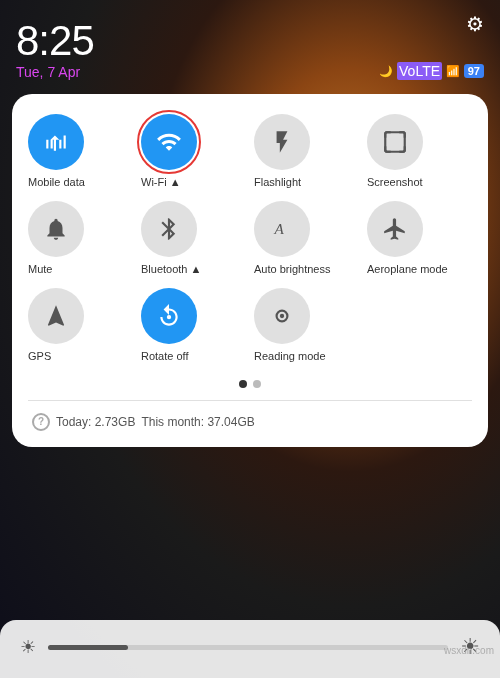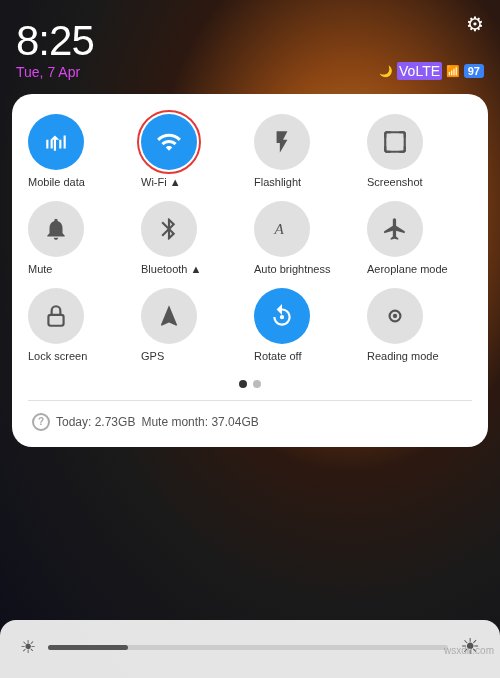--- a/index.html
+++ b/index.html
@@ -343,29 +343,20 @@
 
     <div class="qs-item">
       <div class="qs-icon-wrap inactive">
         <svg class="icon-svg" viewBox="0 0 24 24" fill="#555">
           <path d="M21 16v-2l-8-5V3.5c0-.83-.67-1.5-1.5-1.5S10 2.67 10 3.5V9l-8 5v2l8-2.5V19l-2 1.5V22l3.5-1 3.5 1v-1.5L13 19v-5.5l8 2.5z"></path>
         </svg>
       </div>
       <span class="qs-label">Aeroplane mode</span>
     </div>
 
-    <div class="qs-item">
-      <div class="qs-icon-wrap inactive">
-        <svg class="icon-svg" viewBox="0 0 24 24" fill="none" stroke="#555" stroke-width="2">
-          <rect x="5" y="11" width="14" height="10" rx="2"></rect>
-          <path d="M8 11V7a4 4 0 0 1 8 0v4"></path>
-        </svg>
-      </div>
-      <span class="qs-label">Lock screen</span>
-    </div>
 
     <div class="qs-item">
       <div class="qs-icon-wrap inactive">
         <svg class="icon-svg" viewBox="0 0 24 24" fill="#555">
           <path d="M12 2L4.5 20.29l.71.71L12 18l6.79 3 .71-.71z"></path>
         </svg>
       </div>
       <span class="qs-label">GPS</span>
     </div>
 
@@ -394,21 +385,21 @@
   <div class="pagination-dots">
     <div class="dot active"></div>
     <div class="dot inactive"></div>
   </div>
 
   <div class="data-divider"></div>
 
   <div class="data-usage">
     <div class="data-usage-icon">?</div>
     <span>Today: 2.73GB</span>
-    <span>Mute month: 37.04GB</span>
+    <span>This month: 37.04GB</span>
   </div>
 </div>
 
 <div class="brightness-bar-panel">
   <span class="brightness-icon-low">☀</span>
   <div class="brightness-track">
     <div class="brightness-fill"></div>
   </div>
   <span class="brightness-icon-high" style="font-size:22px;">☀</span>
 </div>

